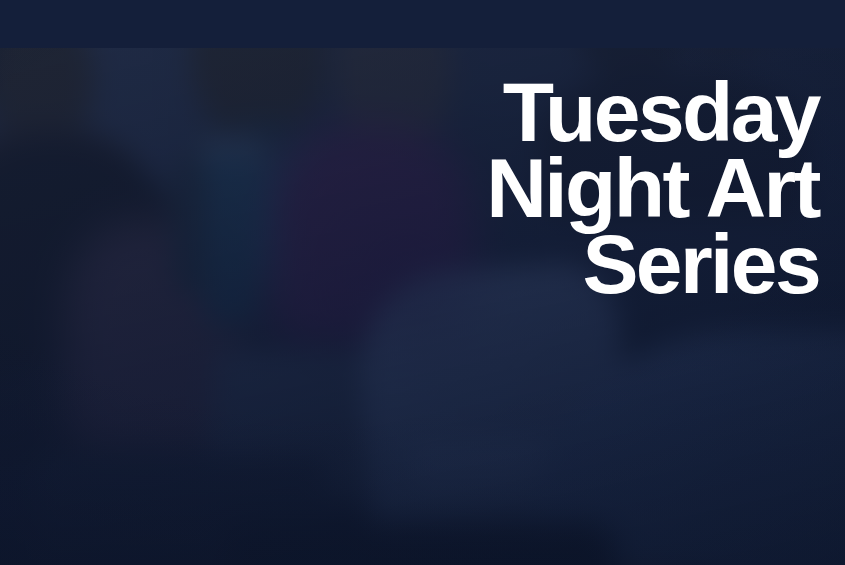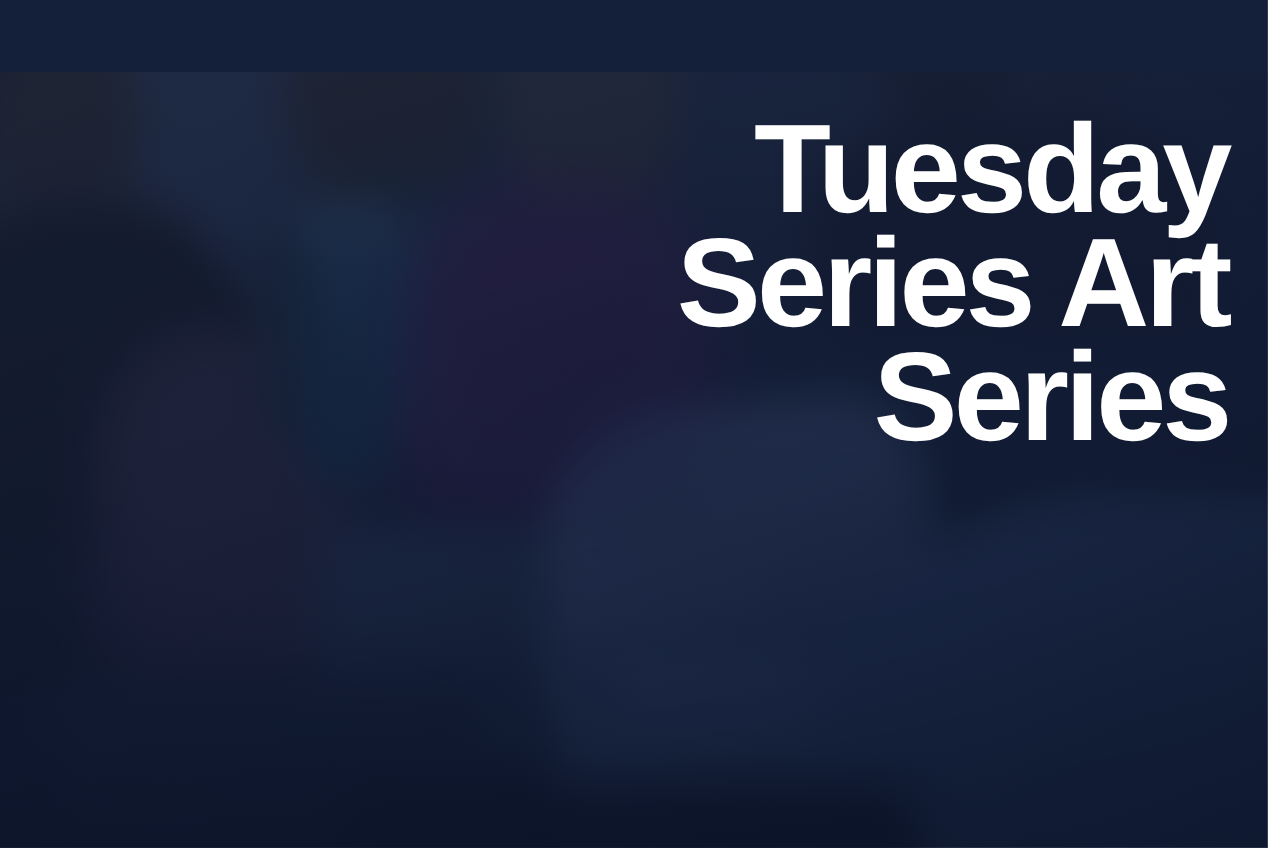--- a/index.html
+++ b/index.html
@@ -236,17 +236,17 @@
     <div class="dark-desk"></div>
   </div>
 
   <div class="overlay-purple"></div>
   <div class="overlay-navy"></div>
   <div class="overlay-tint"></div>
   <div class="overlay-vignette"></div>
 
   <div class="headline">
     <span class="line">Tuesday</span>
-    <span class="line">Series Art</span>
+    <span class="line">Night Art</span>
     <span class="line">Series</span>
   </div>
 
 </div>
 
 </body></html>

